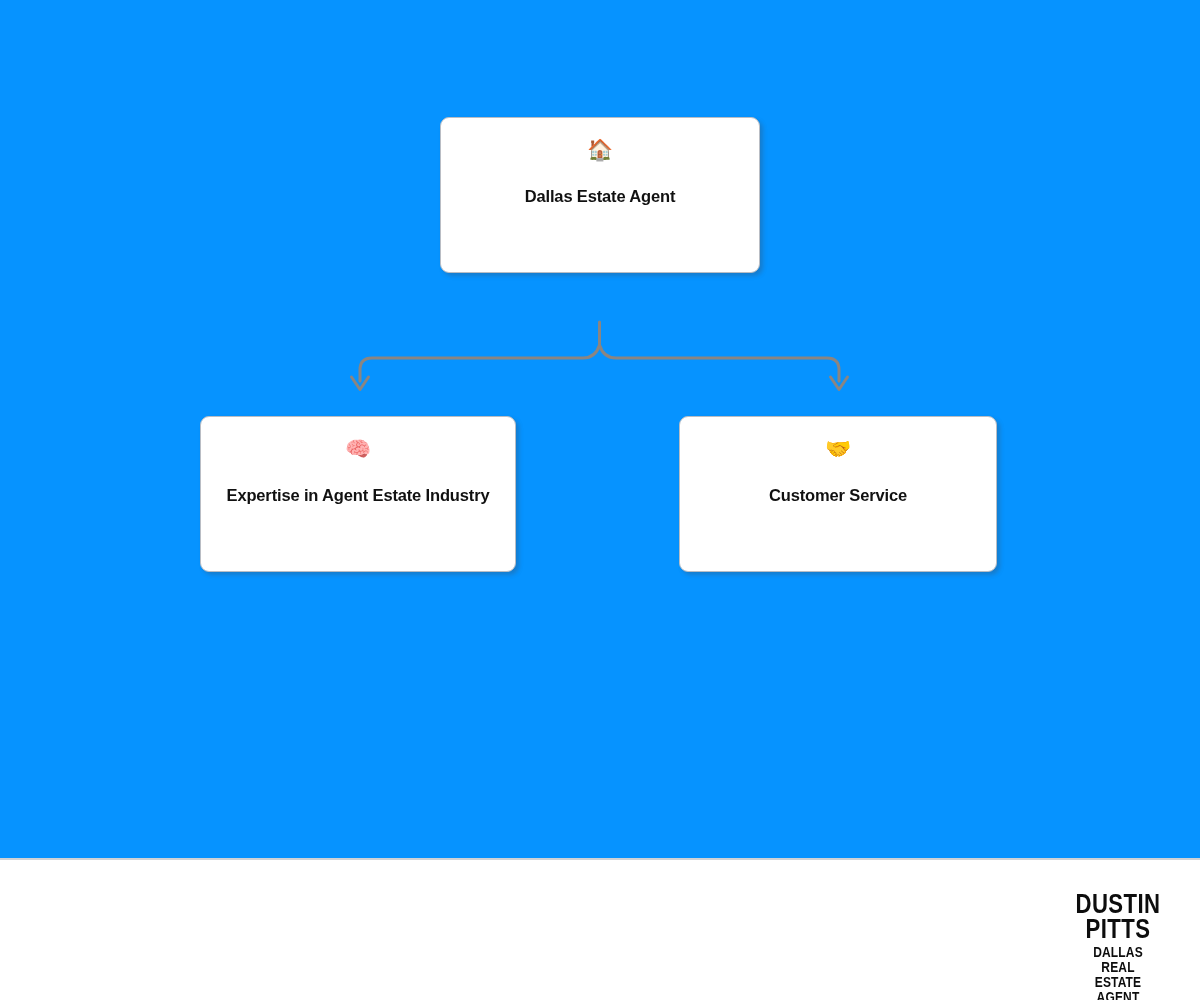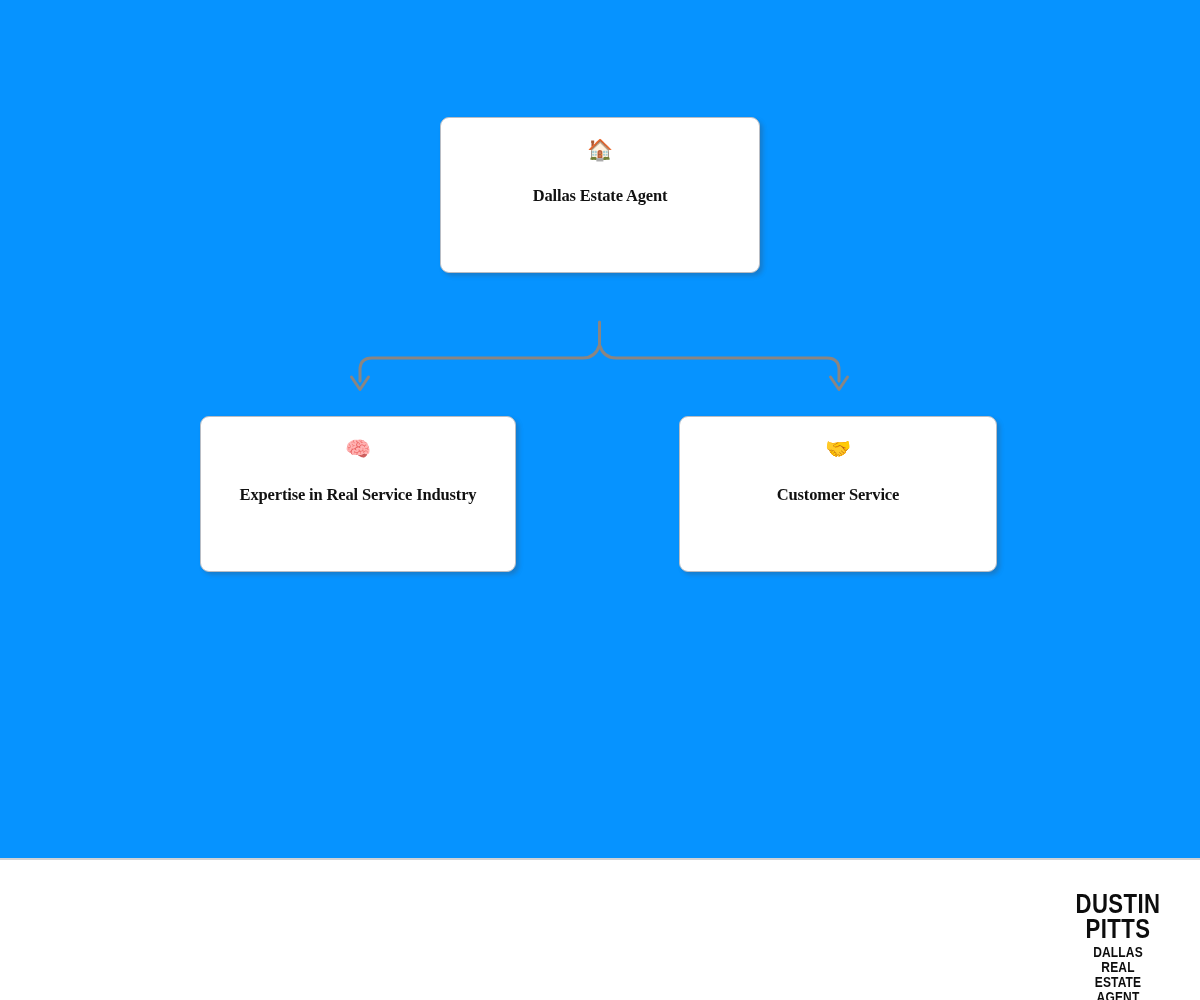--- a/index.html
+++ b/index.html
@@ -58,21 +58,21 @@
     font-family: "DejaVu Sans", sans-serif;
     font-size: 21px;
     line-height: 1;
     margin-top: 22px;
     height: 24px;
     display: block;
     text-align: center;
   }
 
   .node-label {
-    font-family: Liberation Serif, serif;
+    font-family: Liberation Sans, sans-serif;
     font-weight: bold;
     font-size: 16.5px;
     color: #111111;
     letter-spacing: -0.15px;
     text-align: center;
     margin-top: 22px;
     padding: 0 12px;
     line-height: 1.25;
   }
 
@@ -175,21 +175,21 @@
       </g>
     </svg>
 
     <div class="node" id="node-root">
       <span class="node-icon">🏠</span>
       <span class="node-label">Dallas Estate Agent</span>
     </div>
 
     <div class="node" id="node-expertise">
       <span class="node-icon">🧠</span>
-      <span class="node-label">Expertise in Real Service Industry</span>
+      <span class="node-label">Expertise in Agent Estate Industry</span>
     </div>
 
     <div class="node" id="node-service">
       <span class="node-icon">🤝</span>
       <span class="node-label">Customer Service</span>
     </div>
 
   </div>
 
   <div id="footer">

